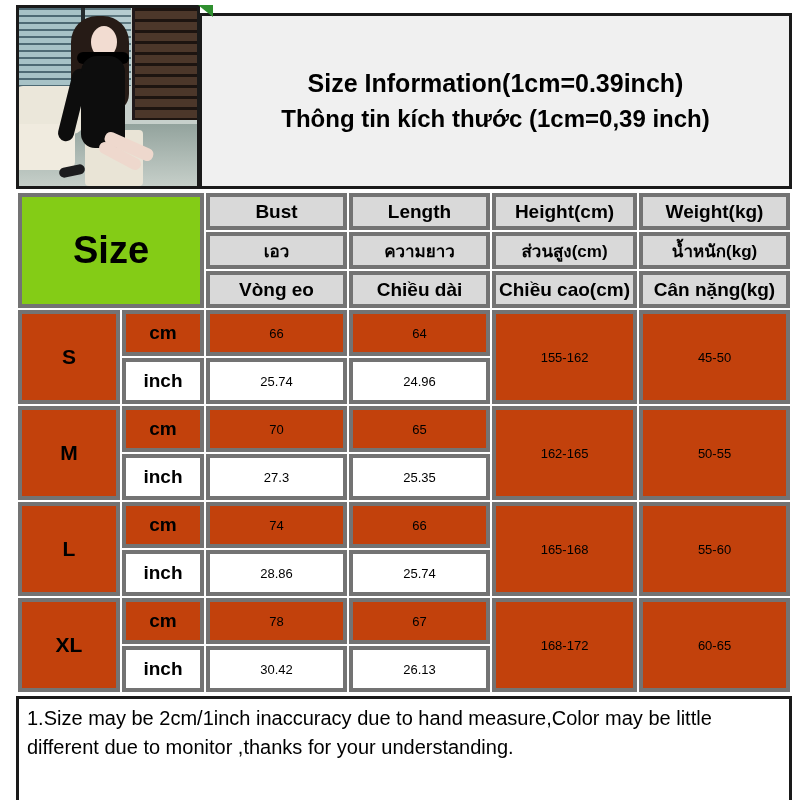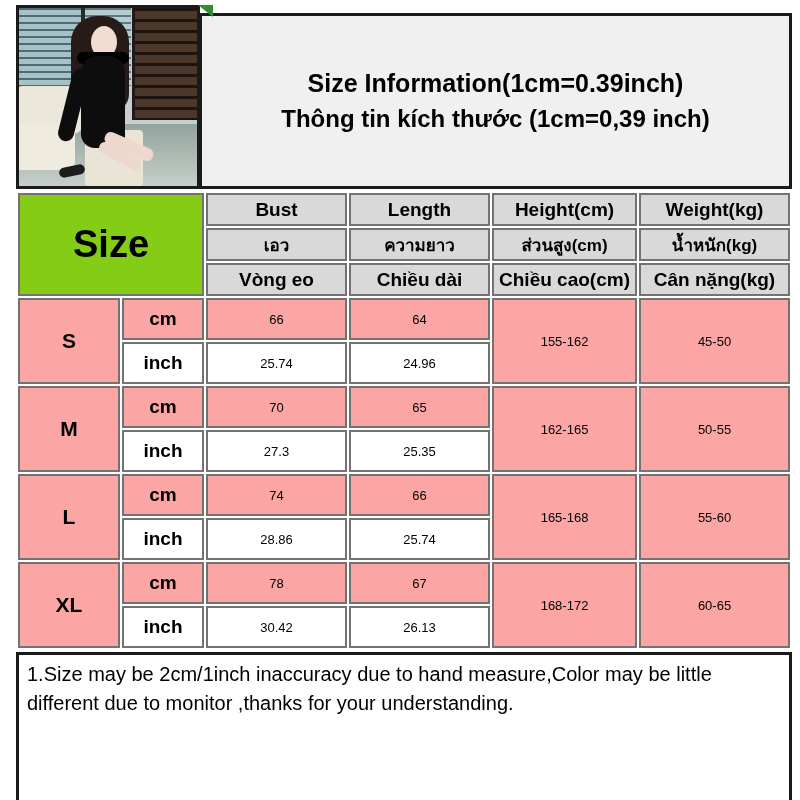--- a/index.html
+++ b/index.html
@@ -60,30 +60,30 @@
   .title-en{font-size:25px;font-weight:bold;}
   .title-th{font-size:21px;font-weight:bold;}
   .title-vi{font-size:24px;font-weight:bold;}
 
   
   table.size-table{
     width:776px;table-layout:fixed;margin-top:2px;
     border-collapse:separate;border-spacing:2px;
   }
   table.size-table td,table.size-table th{
-    border:2px solid #737373;text-align:center;vertical-align:middle;
+    border:4px solid #737373;text-align:center;vertical-align:middle;
     overflow:hidden;white-space:nowrap;
   }
   .hdr th{background:#d9d9d9;height:27px;font-weight:bold;font-size:19px;}
   .hdr .th-lang{font-size:17px;}
   .size-cell{background:#84cc16;font-size:38px;font-weight:bold;}
   .size-label{background:#d9d9d9;font-size:21px;font-weight:bold;}
   .unit{font-weight:bold;font-size:19px;}
   .val,.range{font-weight:normal;font-size:13px;}
-  tr.cm-row td{background:#fca5a5;height:36px;}
+  tr.cm-row td{background:#c2410c;height:36px;}
   tr.inch-row td{background:#ffffff;height:36px;}
   td.range{background:#f2f2f2;}
   td.size-label{background:#d9d9d9;}
 
   
   .attention{
     margin-top:2px;border:3px solid #1a1a1a;background:#fff;
     height:152px;padding:5px 8px;box-sizing:content-box;
     font-size:20px;line-height:1.45;
   }

